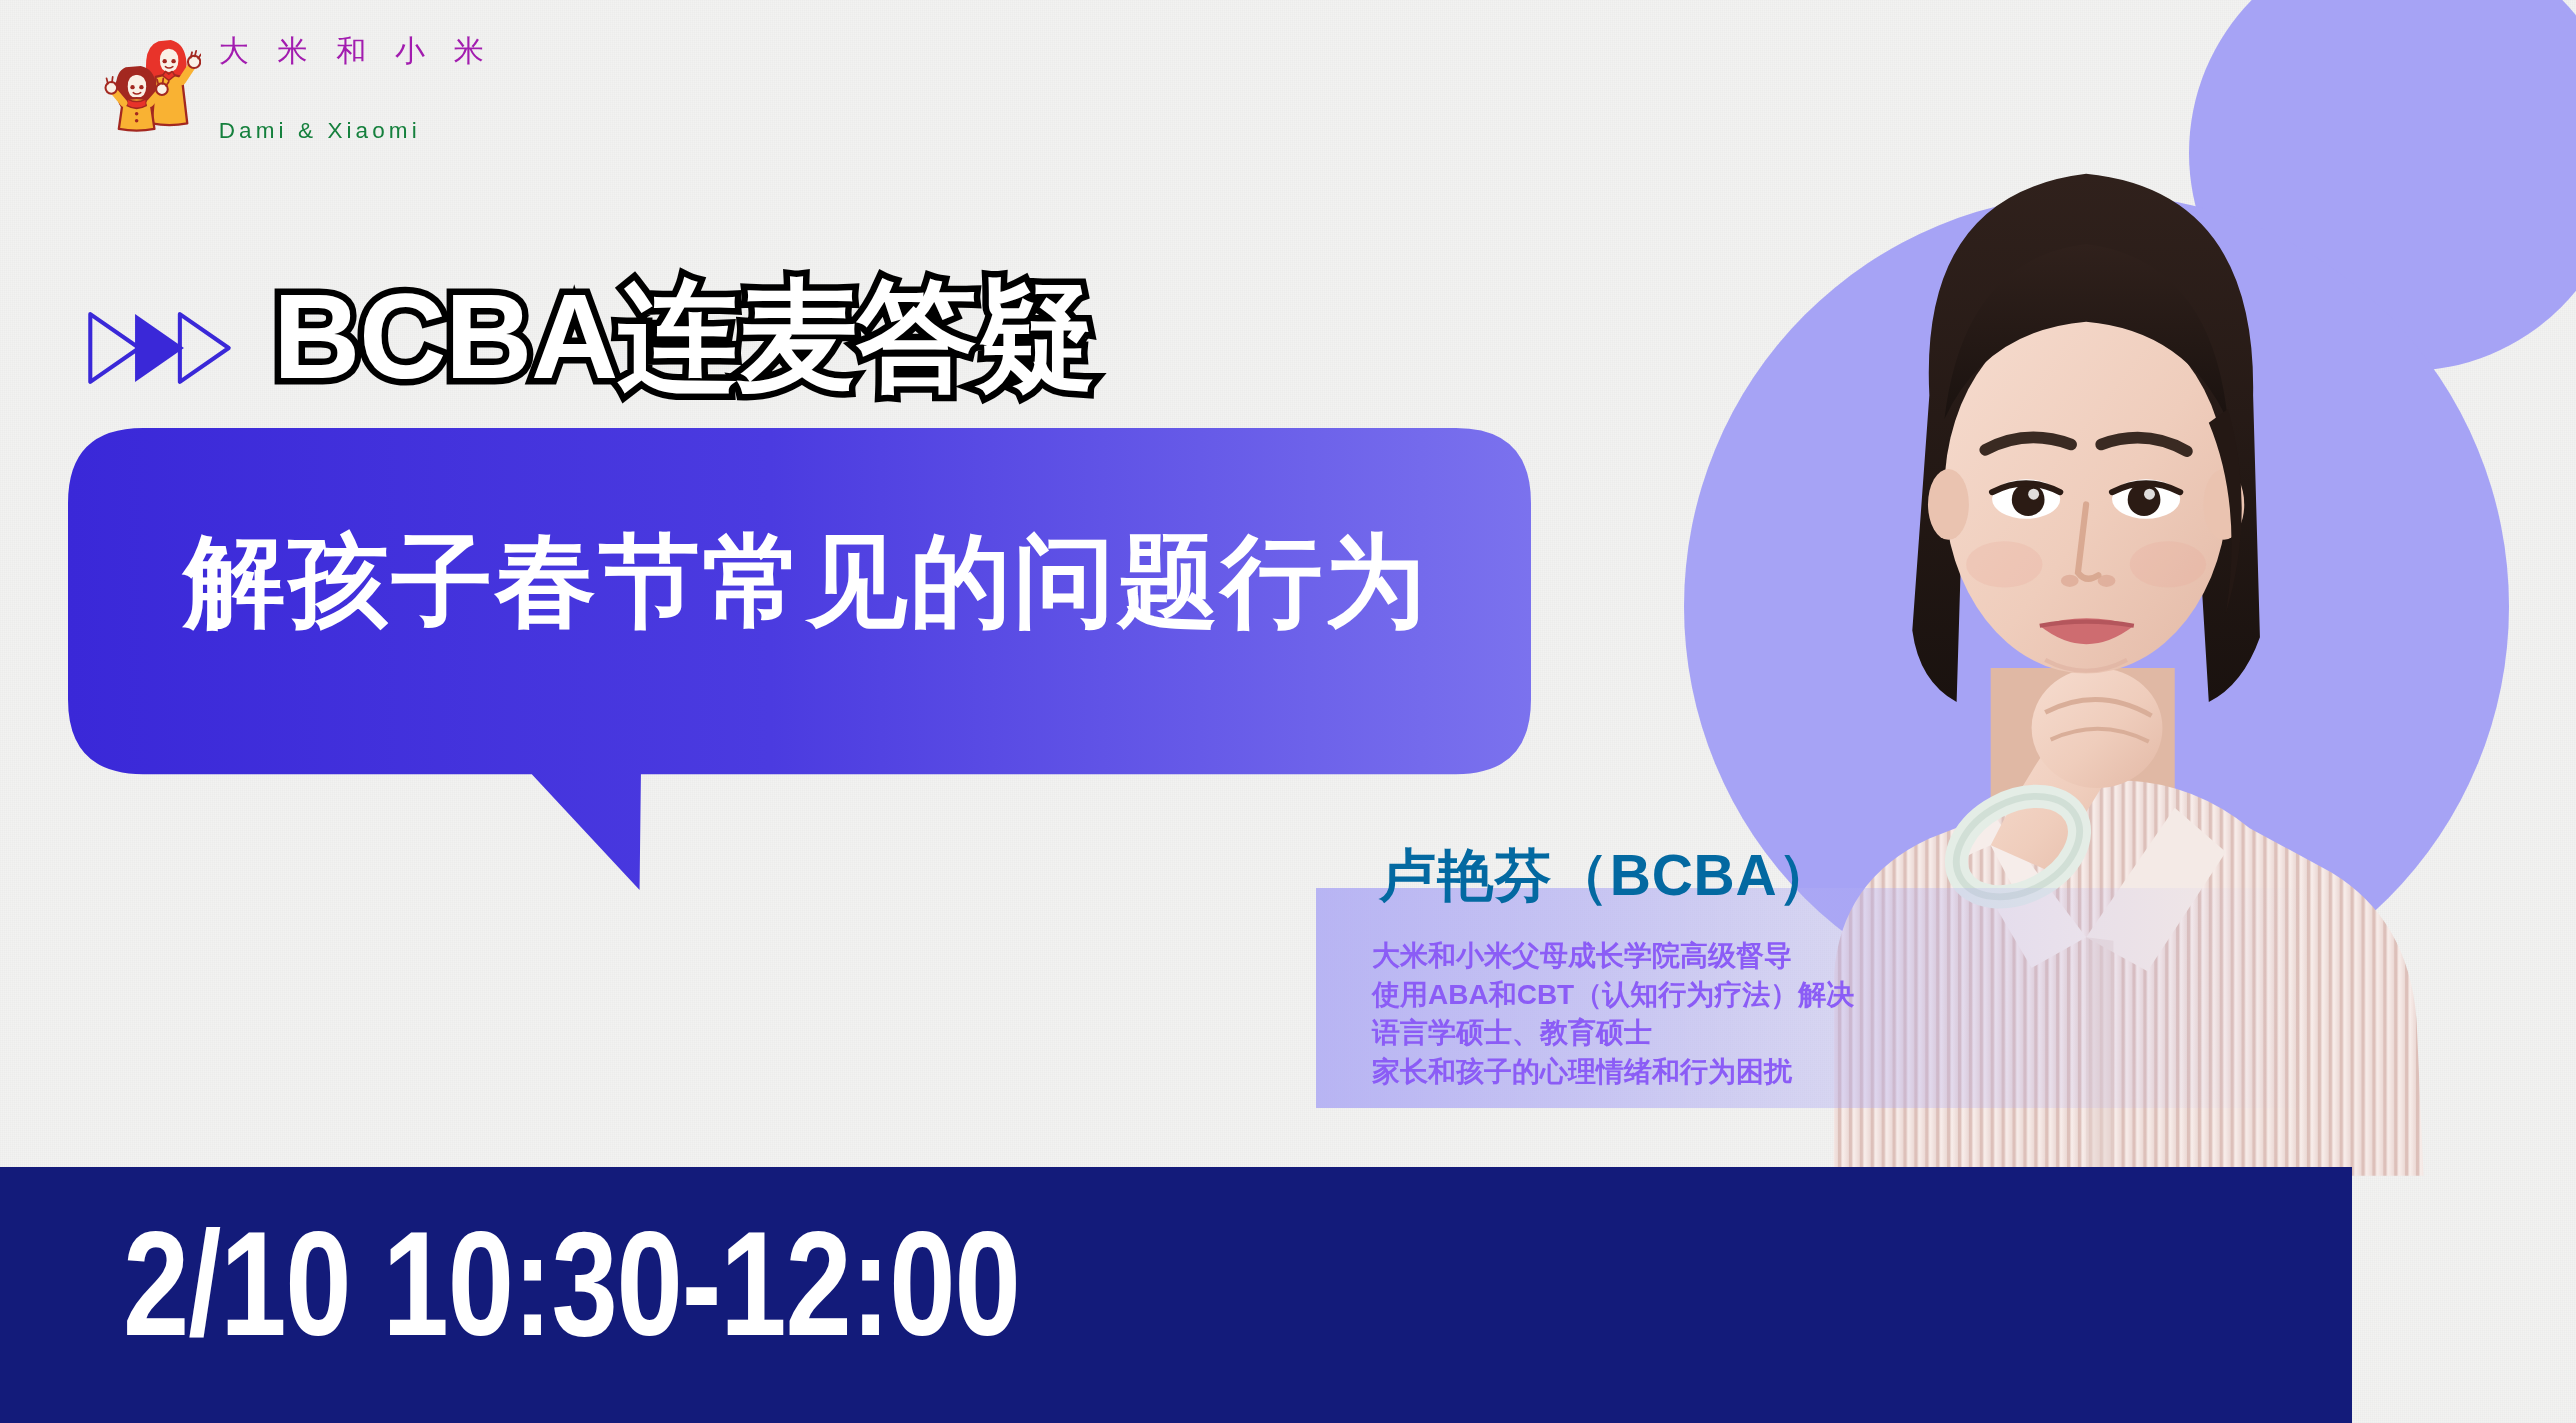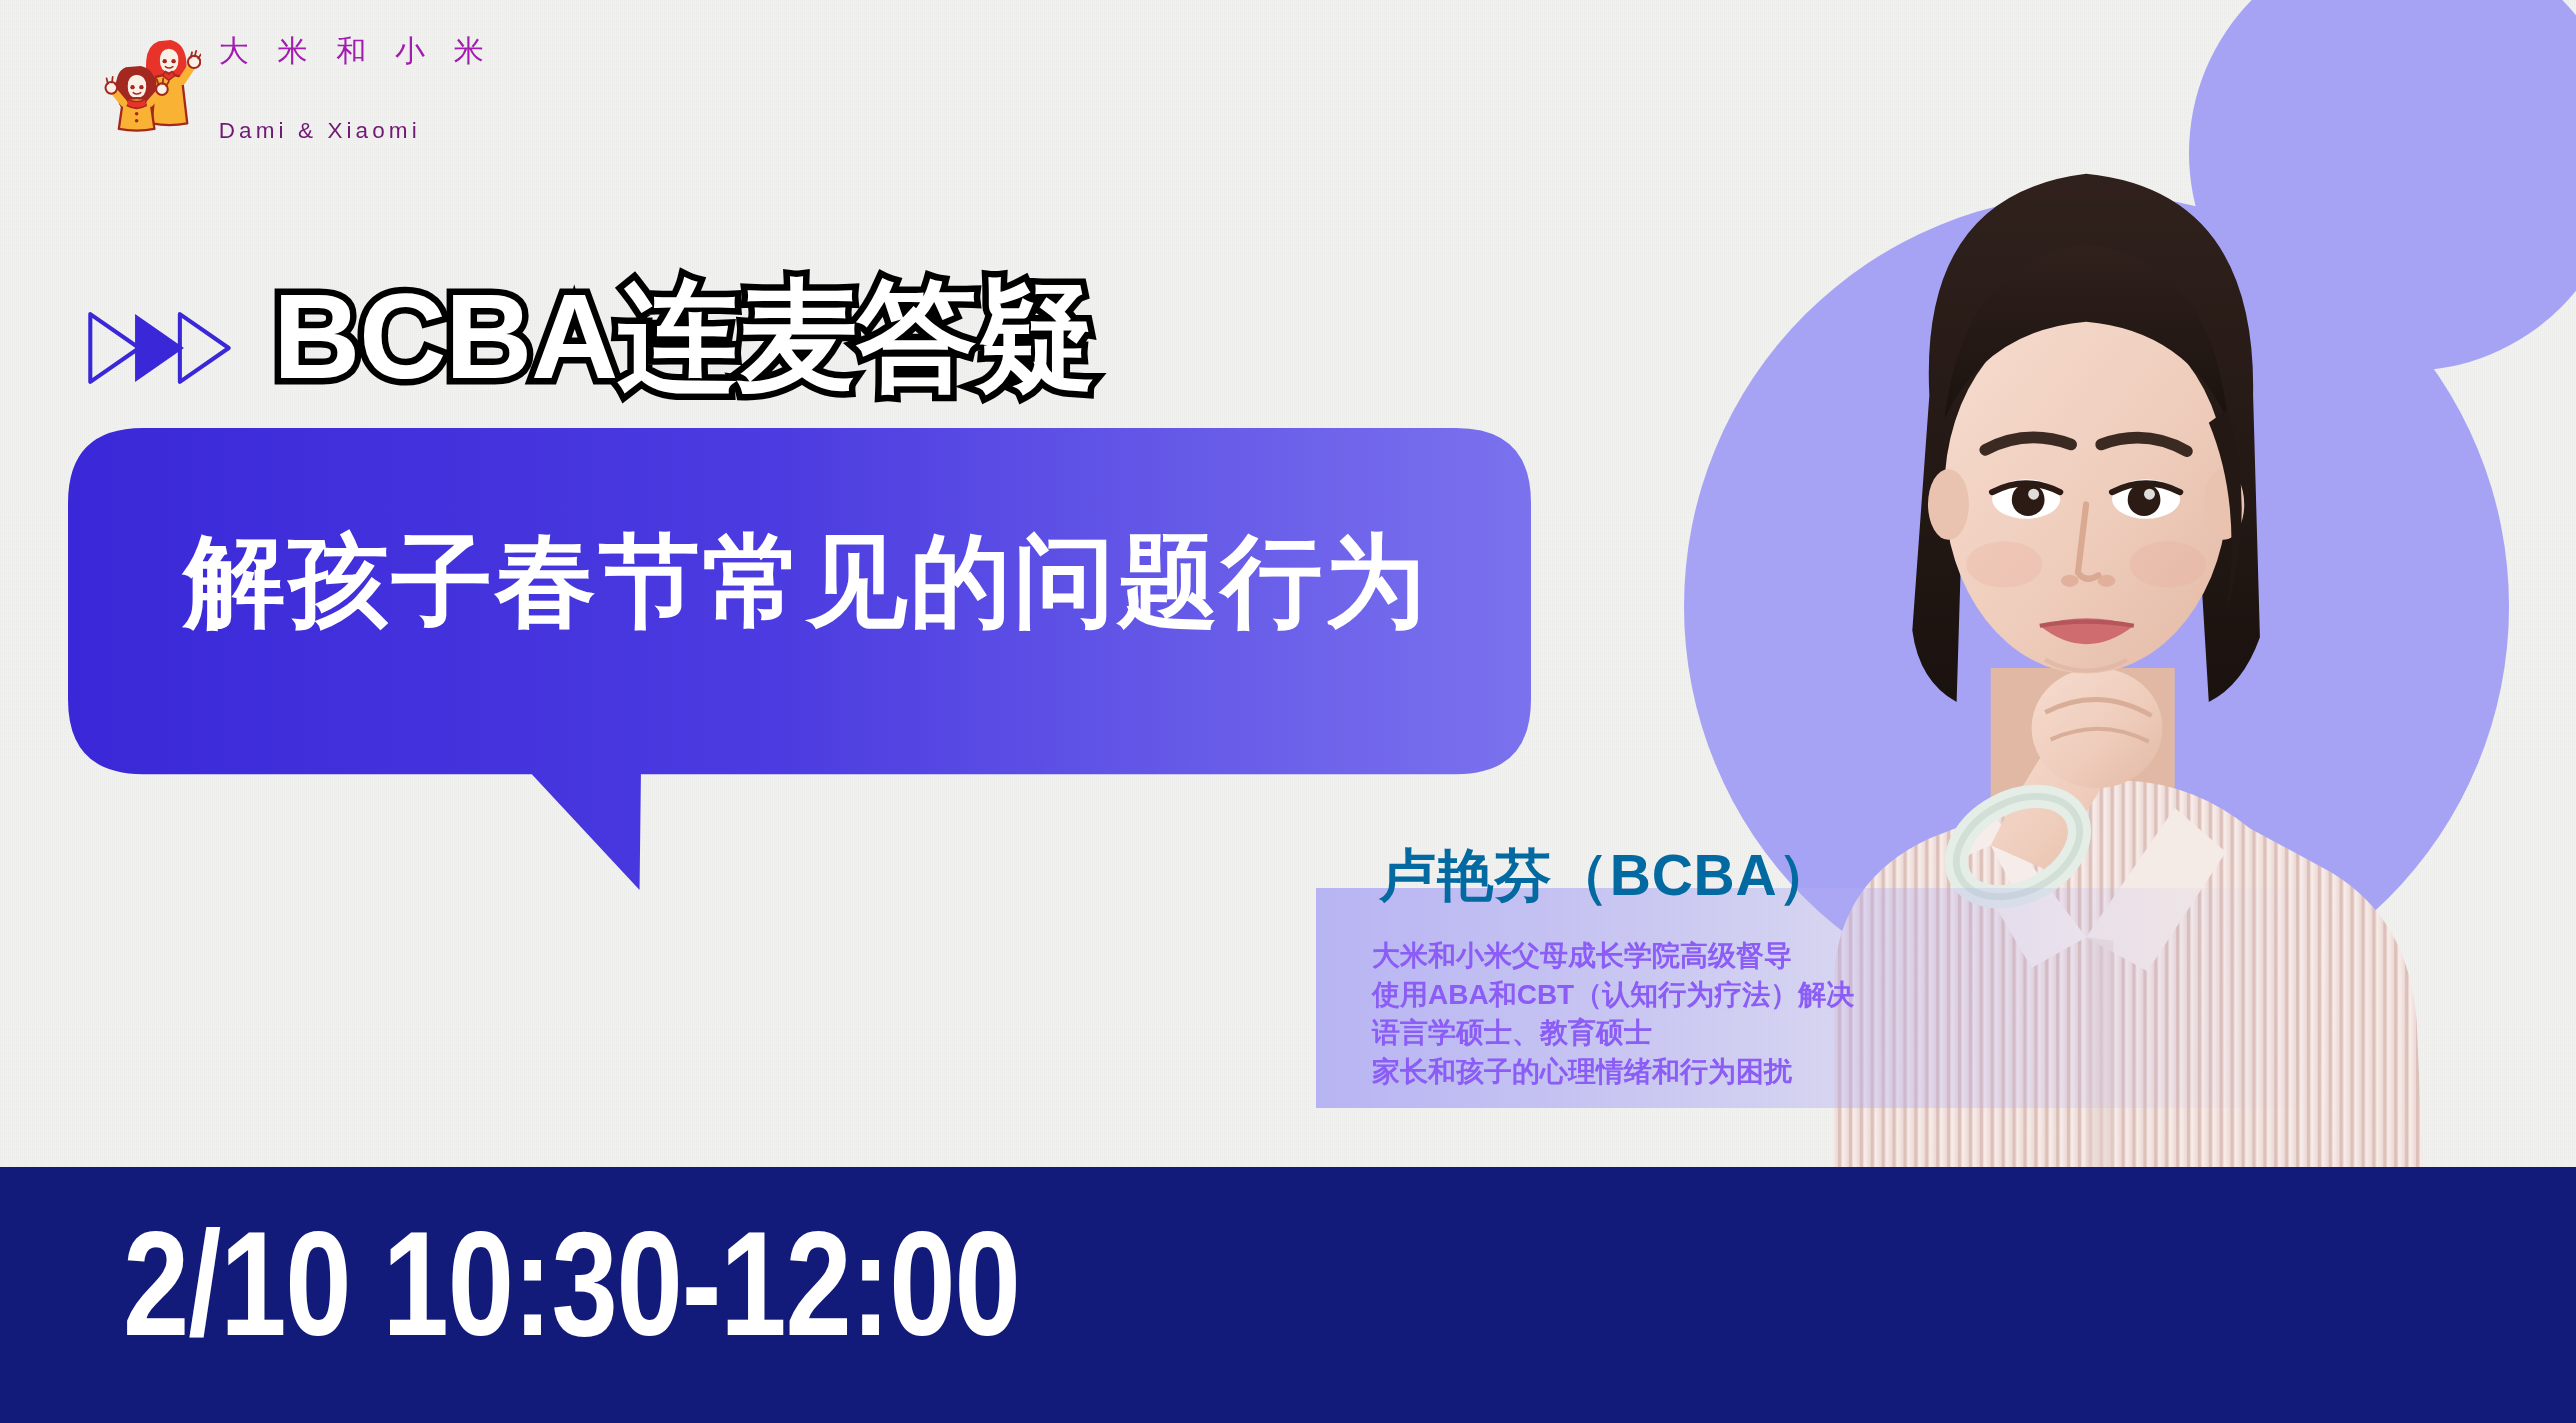--- a/index.html
+++ b/index.html
@@ -55,21 +55,21 @@
   }
   #logo-mark{ width:100px; height:104px; flex:0 0 auto; }
   #logo-mark svg{ width:100%; height:100%; display:block; }
   #logo-wordmark{ display:flex; flex-direction:column; gap:1.4px; padding-top:15px; }
   #logo-cn{
     font-size:30px; color:#a21caf; letter-spacing:10.2px;
     font-weight:400; line-height:1.15; white-space:nowrap;
     font-family:"Liberation Sans","DejaVu Sans",sans-serif;
   }
   #logo-en{
-    font-size:22.5px; color:#701a75; letter-spacing:4.1px;
+    font-size:22.5px; color:#15803d; letter-spacing:4.1px;
     font-weight:300; line-height:1.15; white-space:nowrap;
     font-family:"Liberation Sans","DejaVu Sans",sans-serif;
     margin-top:48px;
   }
 
   
   #chevrons{
     position:absolute; z-index:8;
     left:86px; top:310px;
     width:147px; height:76px;
@@ -135,21 +135,21 @@
     font-size:28px; font-weight:bold;
     color:#8b5cf6; white-space:nowrap;
     line-height:1.16; letter-spacing:0px;
     font-family:"Liberation Sans","DejaVu Sans",sans-serif;
   }
 
   
   #date-band{
     position:absolute; z-index:10;
     left:0; top:1167px;
-    width:2576px; height:256px;
+    width:2352px; height:256px;
     background:#131B7A;
   }
   #date-text{
     position:absolute;
     left:123px; top:34px;
     font-size:149px; font-weight:bold;
     color:#FFFFFF; white-space:nowrap;
     line-height:1.12; letter-spacing:-1.4px;
     transform:scaleX(.80); transform-origin:left top;
     font-family:"Liberation Sans","DejaVu Sans",sans-serif;

